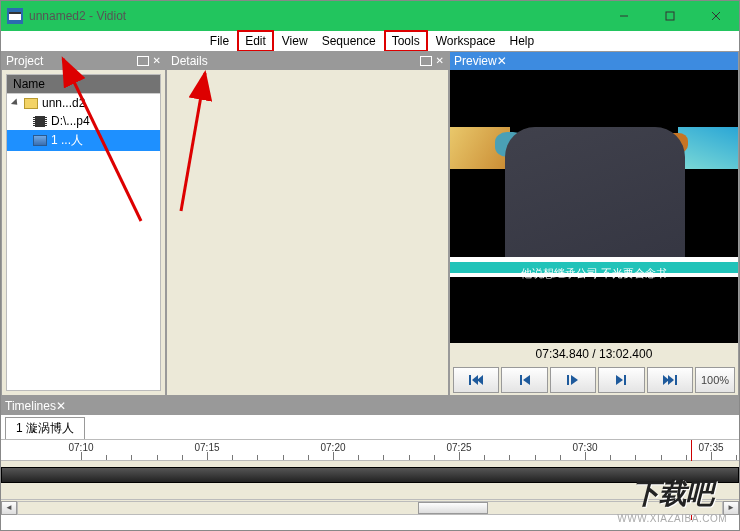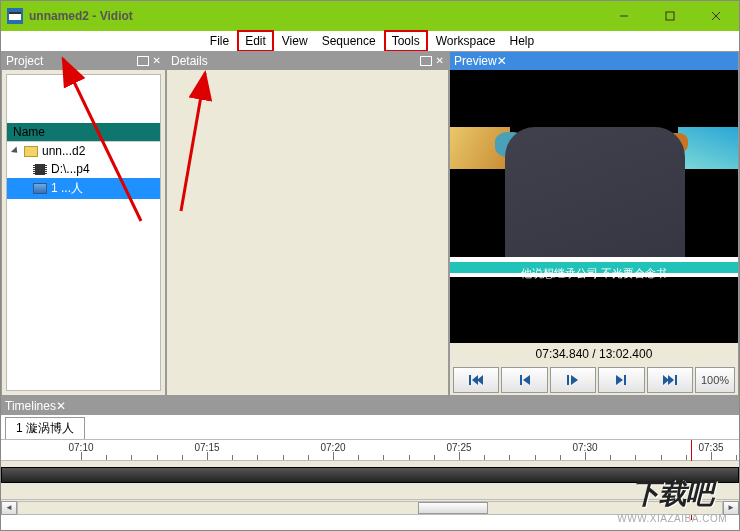--- a/index.html
+++ b/index.html
@@ -1,33 +1,33 @@
 <!DOCTYPE html>
 <html><head>
 <meta charset="utf-8">
 <style>
 * { box-sizing: border-box; margin: 0; padding: 0; font-family: "Segoe UI", Tahoma, sans-serif; font-size: 12px; }
 body { background: #fff; width: 740px; height: 531px; overflow: hidden; border: 1px solid #888; position: relative; }
-.titlebar { height: 30px; display: flex; align-items: center; padding-left: 6px; background: #84cc16; font-weight: bold; }
+.titlebar { height: 30px; display: flex; align-items: center; padding-left: 6px; background: #22c55e; }
 .titlebar .app-icon { width: 16px; height: 16px; margin-right: 6px; }
 .titlebar .title { color: #555; flex: 1; }
 .window-controls { display: flex; height: 100%; }
 .window-controls div { width: 46px; display: flex; align-items: center; justify-content: center; color: #333; }
 .menubar { height: 20px; display: flex; align-items: center; padding-left: 4px; gap: 2px; background: #fff; justify-content: center; }
 .menubar span { padding: 2px 6px; }
 .menubar .boxed { border: 2px solid #d00; }
 .main-row { display: flex; height: 345px; }
 .panel { background: #ece9d8; border: 1px solid #999; display: flex; flex-direction: column; }
 .panel-head { background: #999; color: #fff; font-size: 11px; padding: 2px 4px; display: flex; align-items: center; }
 .panel-head .spacer { flex: 1; }
 .panel-head .sq { width: 12px; height: 10px; border: 1px solid #fff; margin-left: 3px; }
 .panel-head .x { margin-left: 4px; font-size: 10px; line-height: 10px; }
 .project { width: 165px; }
 .project .tree { background: #fff; flex: 1; margin: 4px; border: 1px solid #bbb; overflow: hidden; }
-.tree-header { background: #0f766e; border-bottom: 1px solid #ccc; padding: 2px 6px; margin-top: 48px; }
+.tree-header { background: #737373; border-bottom: 1px solid #ccc; padding: 2px 6px; }
 .tree-item { display: flex; align-items: center; padding: 2px 4px; gap: 4px; }
 .tree-item.indent1 { padding-left: 26px; }
 .tree-item.selected { background: #1e90ff; color: #fff; text-align: right; }
 .caret { display: inline-block; width: 0; height: 0; border-top: 4px solid transparent; border-bottom: 4px solid transparent; border-left: 5px solid #555; transform: rotate(45deg); margin: 0 2px; }
 .folder-ic { width: 14px; height: 11px; background: #f3d366; border: 1px solid #b89a30; }
 .clip-ic { width: 14px; height: 11px; background: #333; position: relative; }
 .clip-ic::before, .clip-ic::after { content: ""; position: absolute; top: 0; bottom: 0; width: 2px; background: repeating-linear-gradient(#fff 0 1px, #333 1px 2px); }
 .clip-ic::before { left: 0; } .clip-ic::after { right: 0; }
 .seq-ic { width: 14px; height: 11px; background: linear-gradient(#6fa8e6, #3a6fb0); border: 1px solid #2a5a90; }
 .details { flex: 1; }

